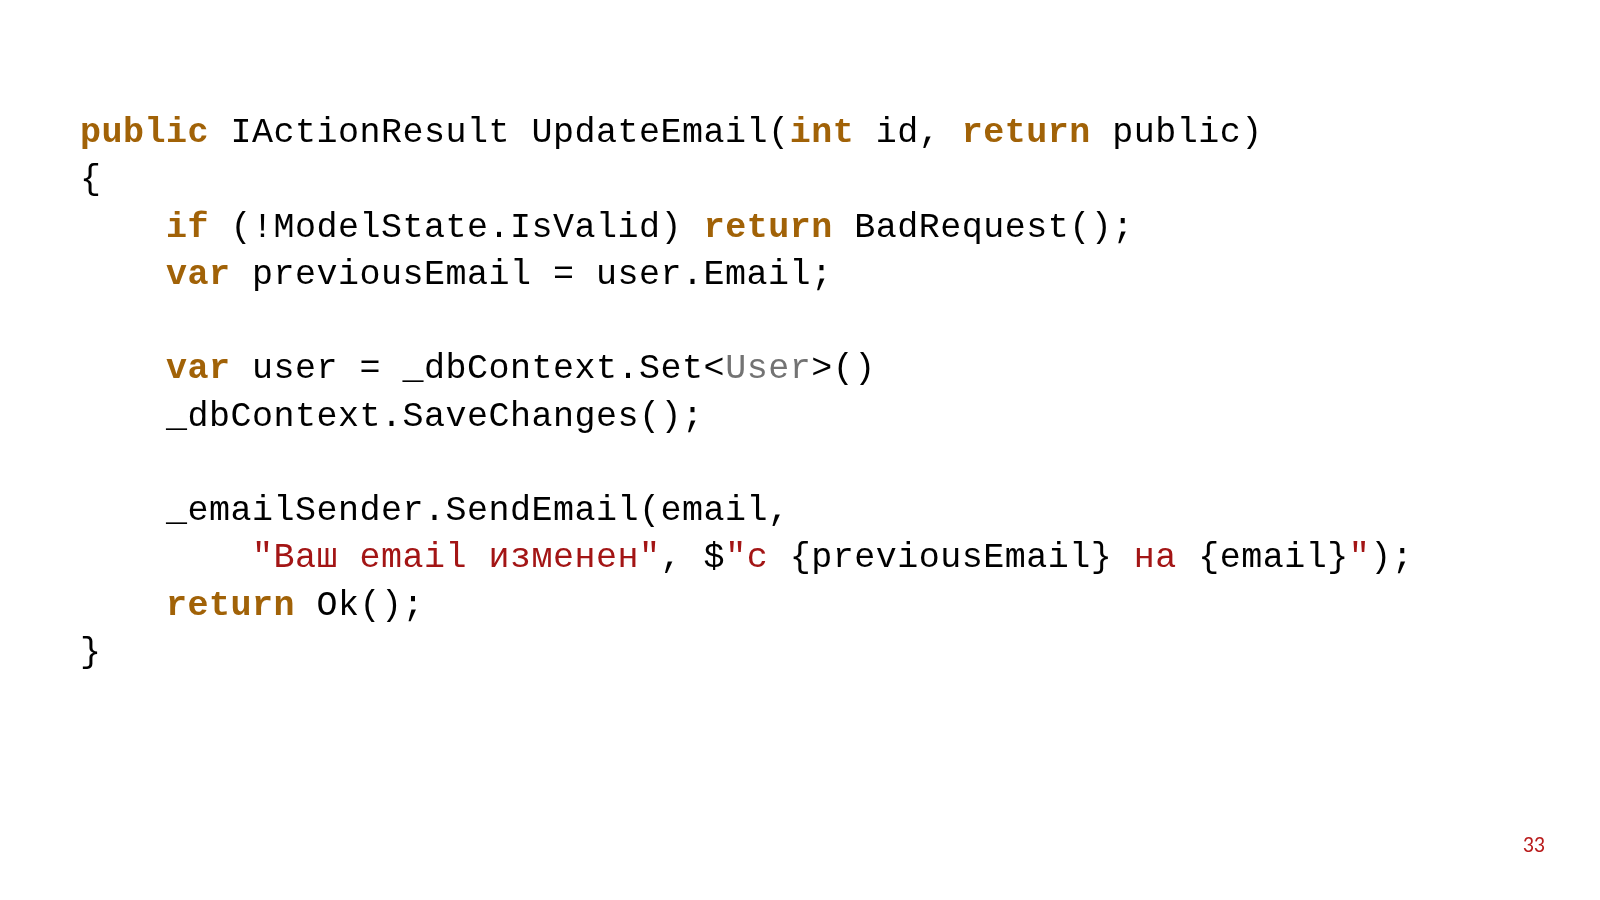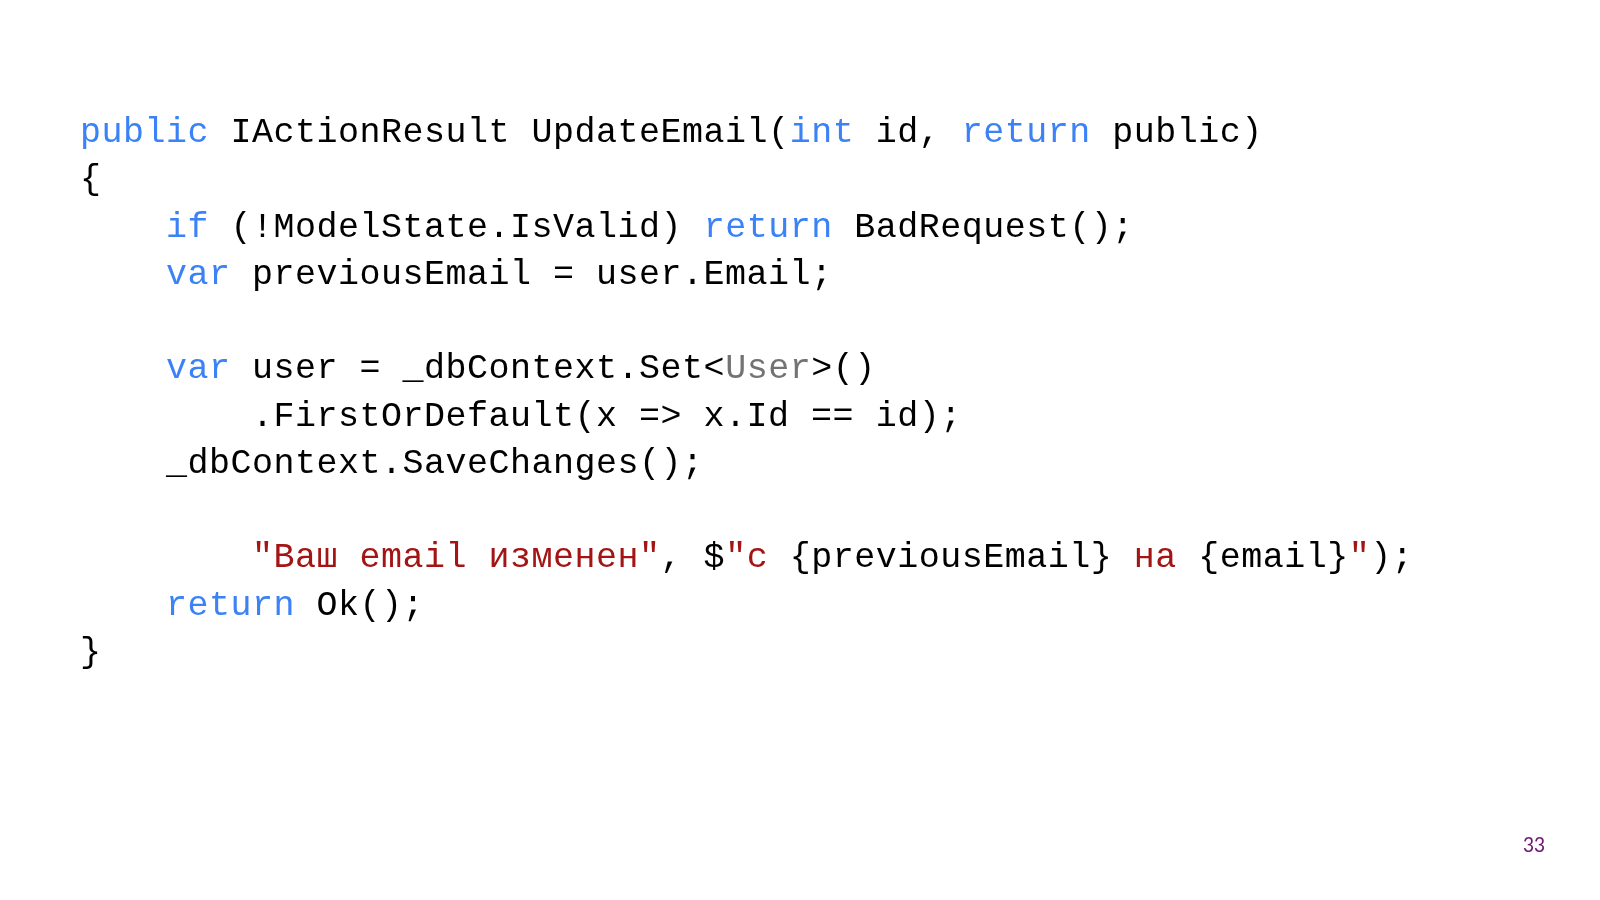--- a/index.html
+++ b/index.html
@@ -16,42 +16,42 @@
       line-height: 1.35;
       position: relative;
       padding: 110px 80px 0 80px;
       color: #000000;
     }
     pre {
       font-family: Consolas, 'Courier New', monospace;
       white-space: pre;
       letter-spacing: 0.5px;
     }
-    .kw { color: #3b82f6; }
+    .kw { color: #a16207; font-weight: bold; }
     .type { color: #737373; }
     .str { color: #a31515; }
     .page-number {
       position: absolute;
       bottom: 40px;
       right: 55px;
       font-family: Calibri, Arial, sans-serif;
       font-size: 22px;
-      color: #701a75;
+      color: #b91c1c;
       letter-spacing: 0;
     }
   </style>
 </head>
 <body>
 
 <pre id="code-block"><span class="kw">public</span><span> IActionResult UpdateEmail(</span><span class="kw">int</span><span> id, </span><span class="kw">return</span><span> public)
 </span><span>{
 </span><span>    </span><span class="kw">if</span><span> (!ModelState.IsValid) </span><span class="kw">return</span><span> BadRequest();
 </span><span>    </span><span class="kw">var</span><span> previousEmail = user.Email;
 </span><span>
 </span><span>    </span><span class="kw">var</span><span> user = _dbContext.Set&lt;</span><span class="type">User</span><span>&gt;()
-</span><span>        .FirstOrDefault(x =&gt; x.Id == id);
 </span><span>    _dbContext.SaveChanges();
 </span><span>
+</span><span>    _emailSender.SendEmail(email,
 </span><span>        </span><span class="str">"Ваш email изменен"</span><span>, $</span><span class="str">"с </span><span>{previousEmail}</span><span class="str"> на </span><span>{email}</span><span class="str">"</span><span>);
 </span><span>    </span><span class="kw">return</span><span> Ok();
 </span><span>}</span></pre>
 
 <div class="page-number">33</div>
 
 </body></html>

